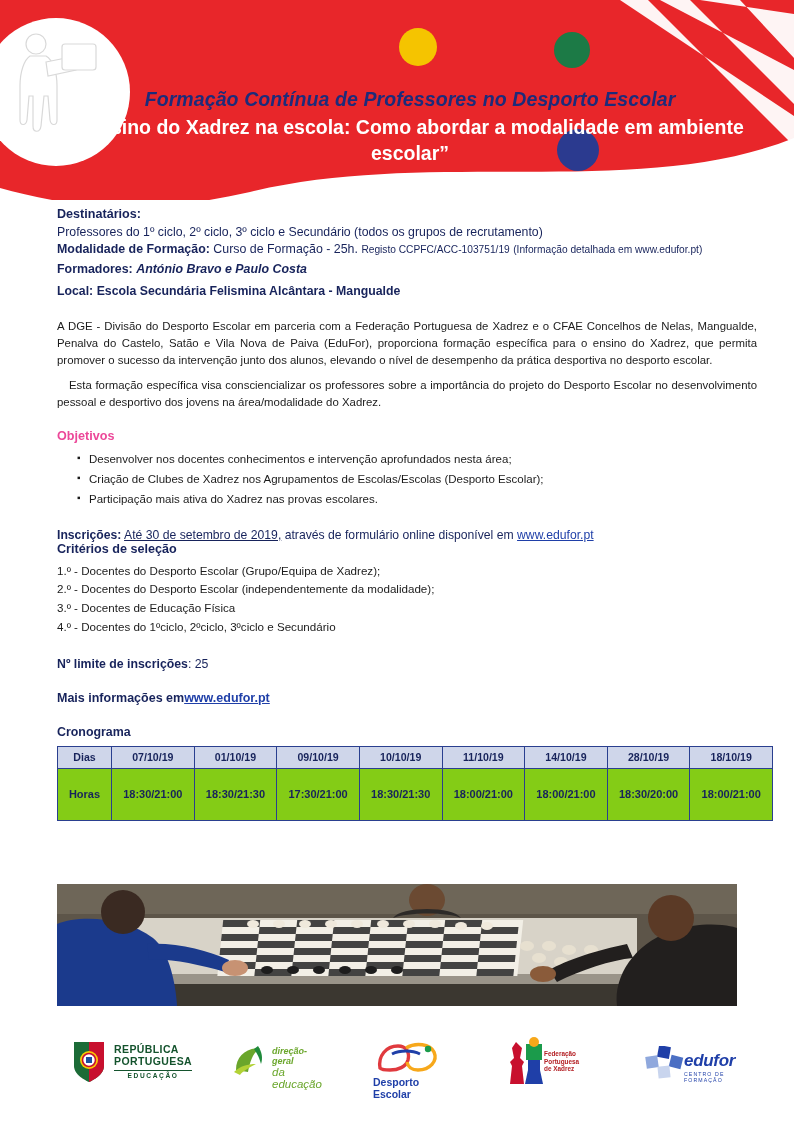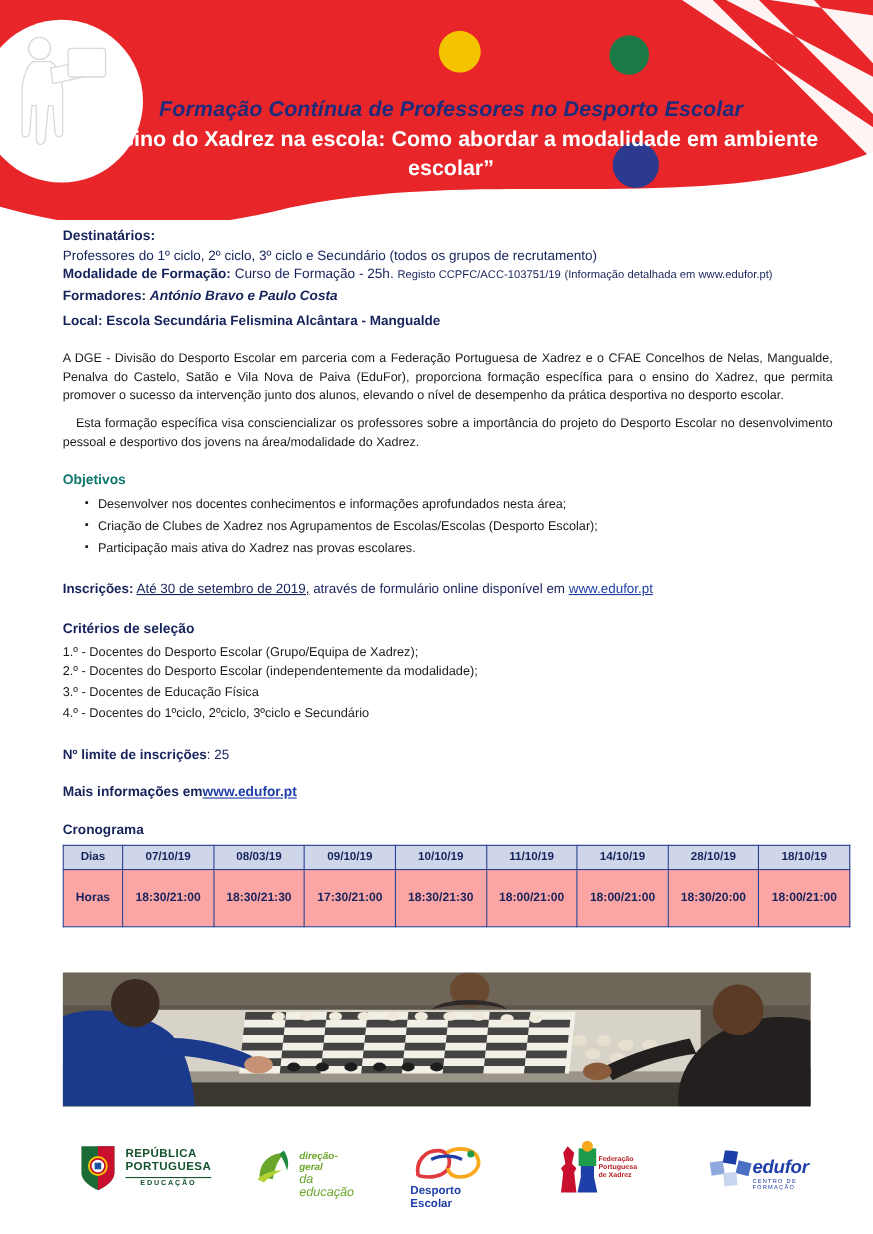--- a/index.html
+++ b/index.html
@@ -79,21 +79,21 @@
     line-height: 1.52;
     text-align: justify;
     color:#1b1b1b;
   }
   .para2 { margin-top: 7px; text-indent: 12px; }
 
   .h-sec {
     margin-top: 18px;
     font-weight: bold;
     font-size: 12.6px;
-    color:#0f766e;
+    color:#ec4899;
   }
   ul.bullets {
     margin: 7px 0 0 0;
     padding: 0 0 0 20px;
     list-style: none;
   }
   ul.bullets li {
     font-size: 11.5px;
     line-height: 1.72;
     color:#1b1b1b;
@@ -106,21 +106,21 @@
     left: 0; top: -1px;
     font-size: 10px;
     color: #1b1b1b;
   }
 
   .insc { margin-top: 18px; font-size:12.2px; color:#17235b; }
   .insc .k { font-weight: bold; }
   .u { text-decoration: underline; }
   .link { color:#1f3fa8; text-decoration: underline; }
 
-  .crit-title { margin-top: 22px; font-weight:bold; font-size:12.6px; color:#17235b; }
+  .crit-title { font-weight:bold; font-size:12.6px; color:#17235b; }
   .crit-list { margin-top: 6px; }
   .crit-list div { font-size:11.6px; line-height:1.62; color:#1b1b1b; }
 
   .limite { margin-top: 20px; font-size:12.3px; color:#17235b; }
   .limite b { font-weight:bold; }
 
   .mais { margin-top: 20px; font-size:12.5px; font-weight:bold; color:#17235b; }
 
   .crono-title { margin-top: 20px; font-weight:bold; font-size:12.4px; color:#17235b; }
 
@@ -136,21 +136,21 @@
     text-align: center;
     color: #17235b;
   }
   table.crono th {
     background: #cfd6ea;
     font-size: 10.6px;
     font-weight: bold;
     height: 22px;
   }
   table.crono td {
-    background: #fca5a5;
+    background: #84cc16;
     font-size: 11px;
     font-weight: bold;
     height: 52px;
   }
   table.crono th.first, table.crono td.first { width: 54px; }
 
   
   .photo-wrap {
     position: absolute;
     left: 57px; top: 884px;
@@ -242,21 +242,21 @@
   <div class="local">
     <span>Local:</span>
     <span>Escola Secundária Felismina Alcântara - Mangualde</span>
   </div>
 
   <div class="para">A DGE - Divisão do Desporto Escolar em parceria com a Federação Portuguesa de Xadrez e o CFAE Concelhos de Nelas, Mangualde, Penalva do Castelo, Satão e Vila Nova de Paiva (EduFor), proporciona formação específica para o ensino do Xadrez, que permita promover o sucesso da intervenção junto dos alunos, elevando o nível de desempenho da prática desportiva no desporto escolar.</div>
   <div class="para para2">Esta formação específica visa consciencializar os professores sobre a importância do projeto do Desporto Escolar no desenvolvimento pessoal e desportivo dos jovens na área/modalidade do Xadrez.</div>
 
   <div class="h-sec">Objetivos</div>
   <ul class="bullets">
-    <li>Desenvolver nos docentes conhecimentos e informações aprofundados nesta área;</li>
+    <li>Desenvolver nos docentes conhecimentos e intervenção aprofundados nesta área;</li>
     <li>Criação de Clubes de Xadrez nos Agrupamentos de Escolas/Escolas (Desporto Escolar);</li>
     <li>Participação mais ativa do Xadrez nas provas escolares.</li>
   </ul>
 
   <div class="insc">
     <span class="k">Inscrições</span><span class="k">:</span>
     <span class="u">Até  30 de setembro  de 2019,</span>
     <span>através de formulário online disponível em</span>
     <a class="link" href="#">www.edufor.pt</a>
   </div>
@@ -277,21 +277,21 @@
     <span>Mais informações em</span><a class="link" href="#">www.edufor.pt</a>
   </div>
 
   <div class="crono-title">Cronograma</div>
 
   <table class="crono">
     <thead>
       <tr>
         <th class="first">Dias</th>
         <th>07/10/19</th>
-        <th>08/03/19</th>
+        <th>01/10/19</th>
         <th>09/10/19</th>
         <th>10/10/19</th>
         <th>11/10/19</th>
         <th>14/10/19</th>
         <th>28/10/19</th>
         <th>18/10/19</th>
       </tr>
     </thead>
     <tbody>
       <tr>

